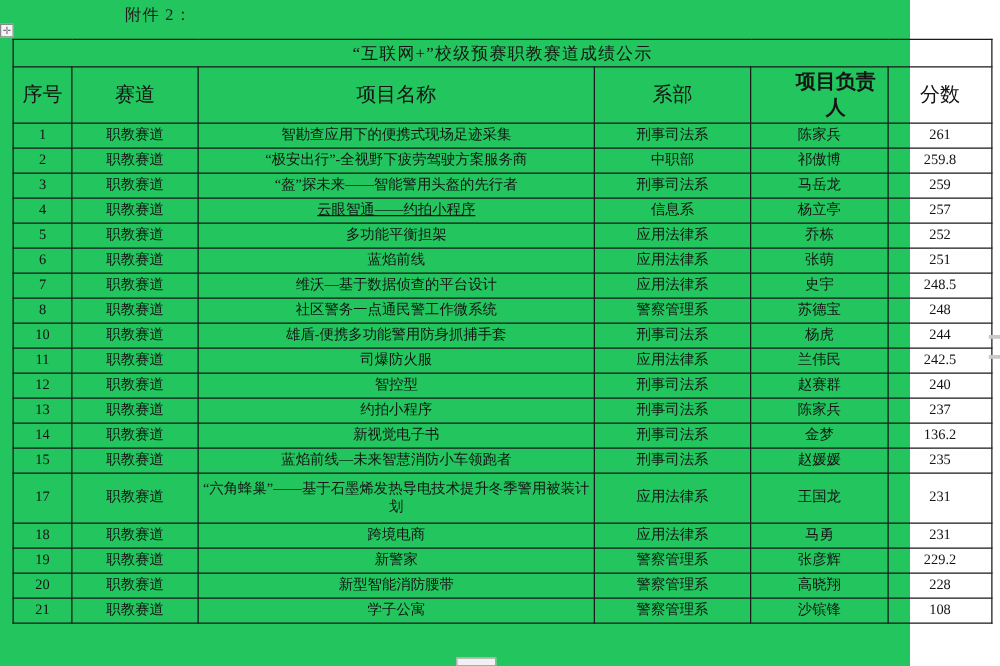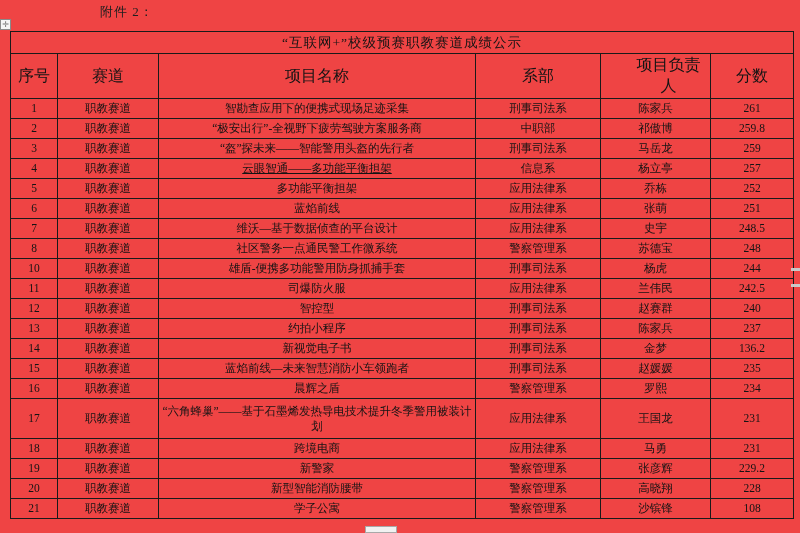--- a/index.html
+++ b/index.html
@@ -1,35 +1,35 @@
 <!DOCTYPE html>
 <html><head>
 <meta charset="utf-8">
 <style>
   * { margin:0; padding:0; box-sizing:border-box; }
   html,body { width:800px; height:533px; background:#ffffff; overflow:hidden;
               font-family:"Liberation Serif", serif; color:#1a1a1a; }
-  #page { position:relative; width:800px; height:533px; background:#ef4444; }
+  #page { position:relative; width:728px; height:533px; background:#22c55e; }
 
   .attachment { position:absolute; left:100px; top:3px; font-size:13px;
                 letter-spacing:1px; color:#1f1f1f; }
 
   .move-handle { position:absolute; left:0px; top:19px; width:11px; height:11px;
                  border:1px solid #8a8a8a; background:#f4f4f4; font-size:8px;
                  line-height:9px; text-align:center; color:#777; }
 
   table.results { position:absolute; left:10px; top:31px; width:783px;
                   border-collapse:collapse; table-layout:fixed; }
   table.results td, table.results th {
       border:1px solid #1a1a1a; text-align:center; vertical-align:middle;
       font-size:11.5px; font-weight:normal; padding:1px 2px; color:#141414;
       overflow:hidden; }
   tr.title-row td { height:22px; font-size:13.5px; font-weight:normal; letter-spacing:1px; }
   tr.header-row td { height:21px; font-size:16px; }
-  tr.header-row td.bold-head { font-weight:normal;padding-left:28px; }
+  tr.header-row td.bold-head { font-weight:bold;padding-left:28px; }
   tr.data-row td { height:20px; line-height:1.25; }
   td.u span { text-decoration:underline; }
   td.b { font-weight:bold; }
 
   .scroll-thumb { position:absolute; left:365px; top:526px; width:32px; height:7px;
                   border:1px solid #a8a8a8; background:#f1f1f1; }
   .margin-mark { position:absolute; width:9px; height:3px; background:#c9c9c9; }
   .margin-mark.m1 { left:791px; top:268px; }
   .margin-mark.m2 { left:791px; top:284px; }
 </style>
@@ -83,21 +83,21 @@
     <td>3</td>
     <td>职教赛道</td>
     <td><span>“盔”探未来——智能警用头盔的先行者</span></td>
     <td>刑事司法系</td>
     <td>马岳龙</td>
     <td>259</td>
   </tr>
         <tr class="data-row">
     <td>4</td>
     <td>职教赛道</td>
-    <td class="u"><span>云眼智通——多功能平衡担架</span></td>
+    <td class="u"><span>云眼智通——约拍小程序</span></td>
     <td>信息系</td>
     <td>杨立亭</td>
     <td>257</td>
   </tr>
         <tr class="data-row">
     <td>5</td>
     <td>职教赛道</td>
     <td><span>多功能平衡担架</span></td>
     <td>应用法律系</td>
     <td>乔栋</td>
@@ -169,28 +169,20 @@
   </tr>
         <tr class="data-row">
     <td>15</td>
     <td>职教赛道</td>
     <td><span>蓝焰前线—未来智慧消防小车领跑者</span></td>
     <td>刑事司法系</td>
     <td>赵媛媛</td>
     <td>235</td>
   </tr>
         <tr class="data-row">
-    <td>16</td>
-    <td>职教赛道</td>
-    <td><span>晨辉之盾</span></td>
-    <td>警察管理系</td>
-    <td>罗熙</td>
-    <td>234</td>
-  </tr>
-        <tr class="data-row">
     <td>17</td>
     <td>职教赛道</td>
     <td style="height: 40px; margin-top: 12px;"><span>“六角蜂巢”——基于石墨烯发热导电技术提升冬季警用被装计划</span></td>
     <td>应用法律系</td>
     <td>王国龙</td>
     <td>231</td>
   </tr>
         <tr class="data-row">
     <td>18</td>
     <td>职教赛道</td>

